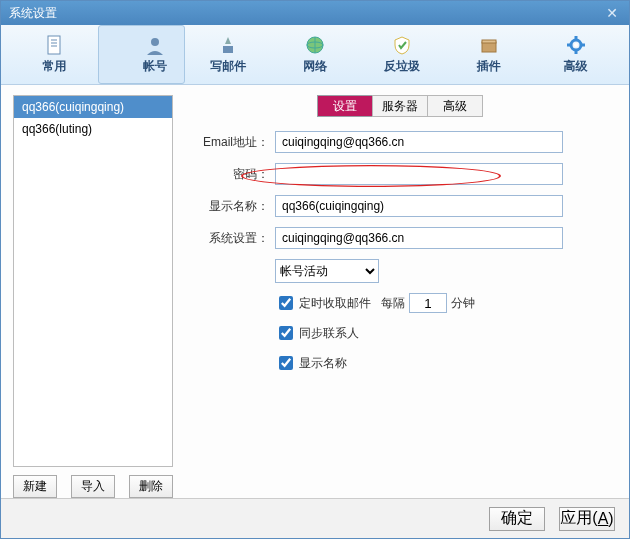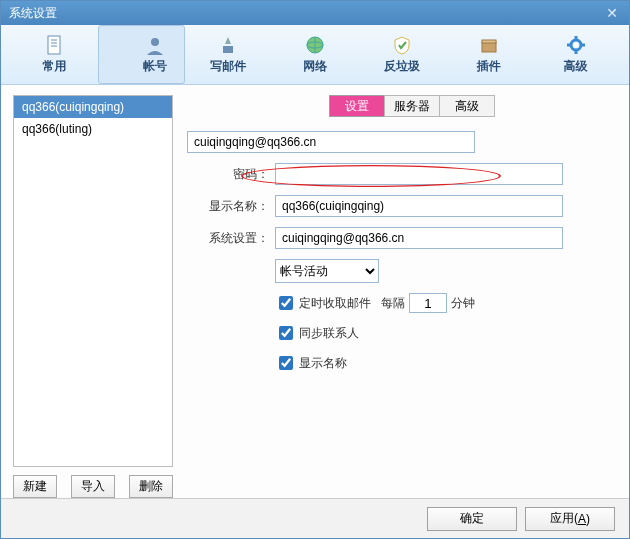--- a/index.html
+++ b/index.html
@@ -34,21 +34,21 @@
   .btn {
     font-size:12px; padding:2px 0; width:48px; text-align:center;
     background:linear-gradient(#fdfdfd,#ececec); border:1px solid #aaa; cursor:pointer;
   }
   .main { flex:1; display:flex; flex-direction:column; }
   .tabs { display:flex; margin:0 0 14px 130px; }
   .tab {
     width:56px; height:22px; font-size:12px; display:flex;align-items:center;justify-content:center;
     border:1px solid #b7b7b7; margin-right:-1px; background:#f3f3f3; cursor:pointer;
   }
-  .tab.active { background:#ec4899; border-color:#9aa0a6; color:#fff;margin-left:12px; }
+  .tab.active { background:#be185d; border-color:#9aa0a6; color:#fff; }
   .form { font-size:12px; color:#333; position:relative; }
   .row { display:flex; align-items:center; margin-bottom:10px; }
   .row label { width:88px; text-align:right; padding-right:6px; }
   .row input[type=text], .row input[type=password] {
     flex:1; max-width:288px; height:22px; border:1px solid #9db8d6; padding:0 6px; font-size:12px;
   }
   .row select {
     width:104px; height:24px; border:1px solid #9db8d6; font-size:12px; background:#fff;
   }
   .checks { margin-left:88px; }
@@ -58,22 +58,22 @@
   .redcircle {
     position:absolute; border:2px solid #d22; border-radius:50%;
     width:260px; height:34px; left:54px; top:28px; pointer-events:none;
     transform:scaleY(0.65);
   }
   .footer {
     height:40px; border-top:1px solid #ccc; background:#f2f2f2;
     display:flex; justify-content:flex-end; align-items:center; padding:0 14px; gap:8px;
   }
   .fbtn {
-    font-size:12px; width:90px; height:24px; display:flex;align-items:center;justify-content:center;
-    background:linear-gradient(#fdfdfd,#ececec); border:1px solid #a0a0a0; cursor:pointer;
+    font-size:16px; width:56px; height:24px; display:flex;align-items:center;justify-content:center;
+    background:linear-gradient(#fdfdfd,#ececec); border:1px solid #a0a0a0; cursor:pointer;margin-left:6px;
   }
   .fbtn u { text-decoration:underline; }
   svg { display:block; }
 </style>
 </head>
 <body>
 
 <div class="window">
   <div class="titlebar">
     <span>系统设置</span>
@@ -173,20 +173,21 @@
         <div class="tabs">
           <div class="tab active">设置</div>
           <div class="tab">服务器</div>
           <div class="tab">高级</div>
         </div>
 
         <div class="form">
           <div class="redcircle"></div>
 
           <div class="row">
+            <label>Email地址：</label>
             <input type="text" value="cuiqingqing@qq366.cn" style="">
           </div>
           <div class="row">
             <label>密码：</label>
             <input type="password" value="" style="">
           </div>
           <div class="row">
             <label>显示名称：</label>
             <input type="text" value="qq366(cuiqingqing)" style="">
           </div>

